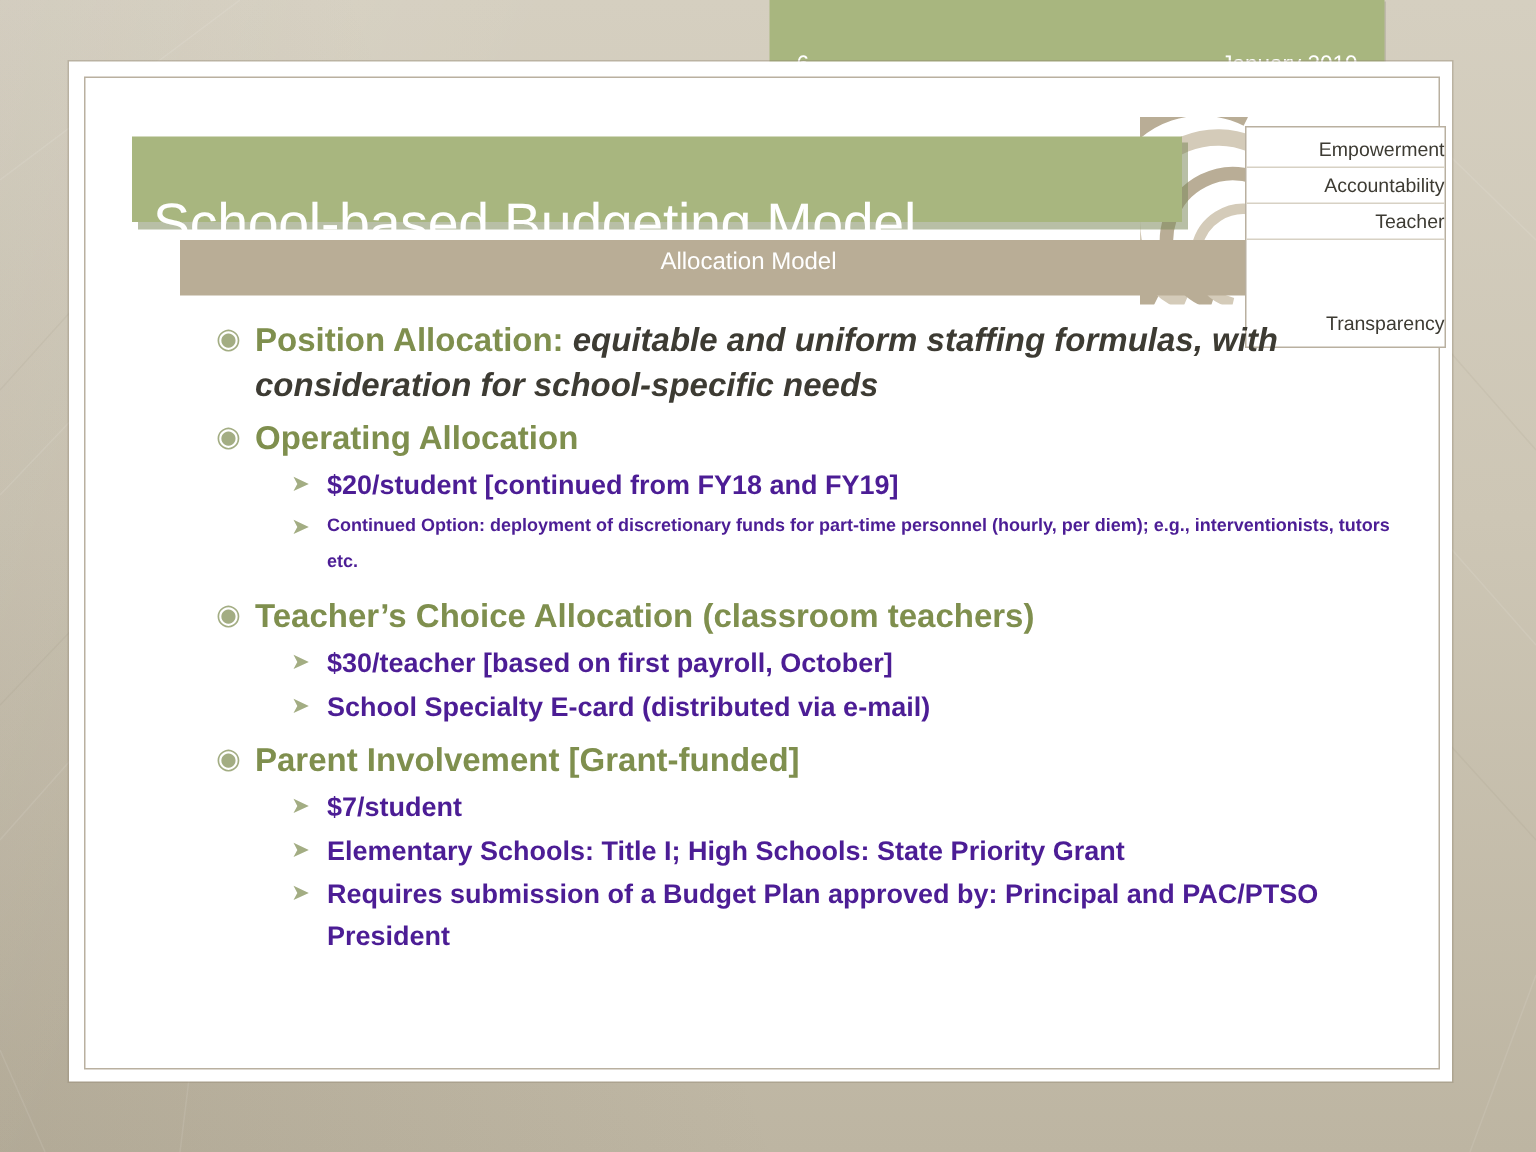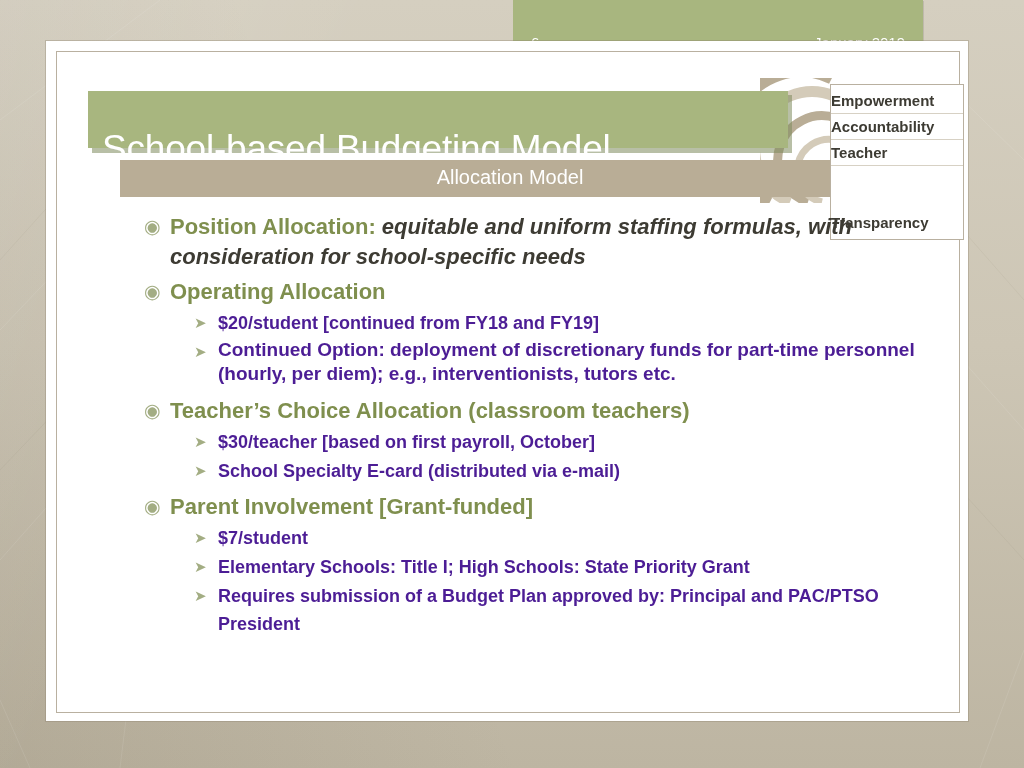--- a/index.html
+++ b/index.html
@@ -109,25 +109,25 @@
   .subtitle-bar {
     position: absolute;
     left: 120px;
     top: 160px;
     width: 800px;
     height: 37px;
     background: #b9ad96;
   }
   .subtitle-text {
     position: absolute;
-    left: 120px;
+    left: 109px;
     top: 166px;
     width: 780px;
     text-align: center;
-    font-size: 20px;
+    font-size: 16px;
     color: #ffffff;
     font-family: "Liberation Sans", sans-serif;
   }
 
   
   .arcs {
     position: absolute;
     left: 760px;
     top: 78px;
     width: 180px;
@@ -138,23 +138,23 @@
   .value-box {
     position: absolute;
     left: 830px;
     top: 84px;
     width: 132px;
     background: #ffffff;
     border: 1px solid #b9b0a0;
     padding: 3px 0 4px 0;
   }
   .value-item {
-    text-align: left;
-    font-size: 15px;
-    font-weight: bold;
+    text-align: right;
+    font-size: 13px;
+    font-weight: normal;
     color: #3d3b33;
     padding: 4px 0 4px 0;
     border-bottom: 1px solid #d7d1c4;
     font-family: "Liberation Sans", sans-serif;
   }
   .value-item:last-child { border-bottom: none; margin-top: 44px; }
 
   
   .content {
     position: absolute;
@@ -202,21 +202,21 @@
     line-height: 28px;
   }
   .l2-text {
     font-size: 18px;
     line-height: 28px;
     color: #4c1d95;
     font-weight: bold;
     font-family: "Liberation Sans", sans-serif;
   }
   .l2-text.small {
-    font-size: 19px;
+    font-size: 12px;
     line-height: 24px;
   }
   .sp-6 { height: 6px; }
   .sp-9 { height: 9px; }
   .sp-3 { height: 3px; }
 </style>
 </head>
 <body>
 
 <div class="bg"></div>

